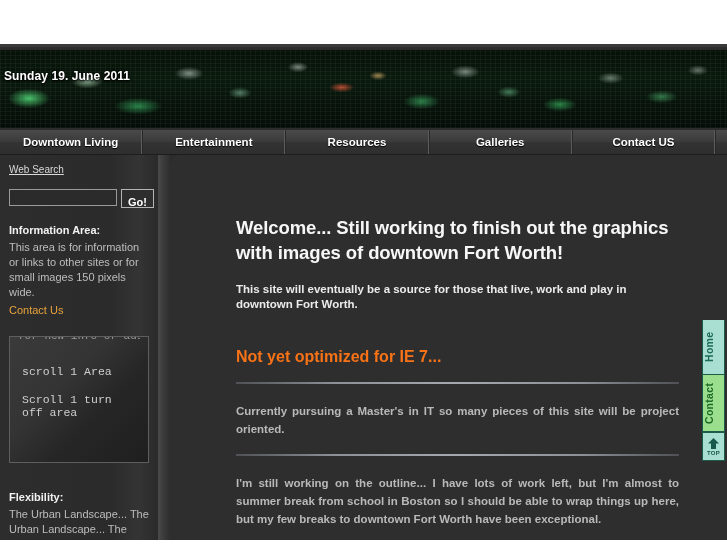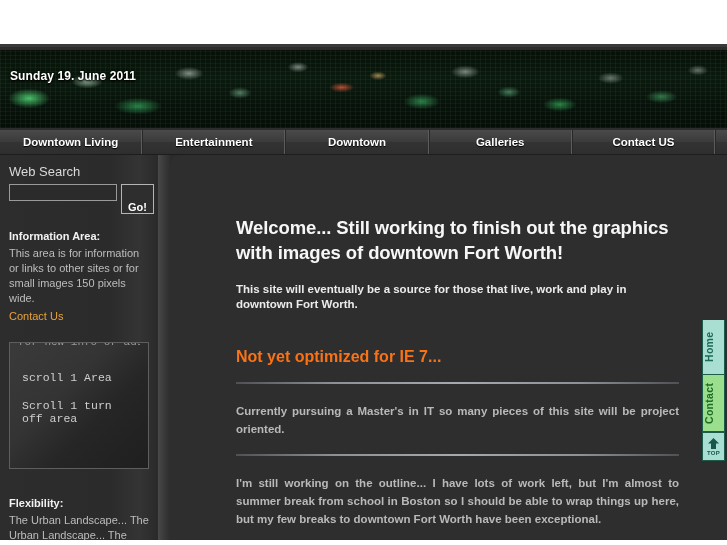--- a/index.html
+++ b/index.html
@@ -48,21 +48,21 @@
   .banner-photo::after {
     content: "";
     position: absolute; inset: 0;
     background-image:
       repeating-linear-gradient(90deg, rgba(255,255,255,.055) 0 1px, transparent 1px 5px),
       repeating-linear-gradient(0deg, rgba(255,255,255,.05) 0 1px, transparent 1px 4px);
     opacity: .75;
   }
   .banner-date {
     position: absolute;
-    left: 10px; top: 22px;
+    left: 4px; top: 22px;
     z-index: 4;
     color: #ffffff;
     font-size: 12px;
     font-weight: bold;
     letter-spacing: .1px;
     text-shadow: 0 1px 2px #000, 0 0 4px #000;
   }
 
   
   .nav {
@@ -111,35 +111,35 @@
   .main {
     flex: 1 1 auto;
     background: #2e2e2e;
     border-top-left-radius: 10px;
     padding: 60px 48px 0 66px;
     overflow: hidden;
     position: relative;
   }
 
   
-  .side-label { color: #d9d9d9; font-size: 13px; margin-bottom: 5px; }
+  .side-label { color: #d9d9d9; font-size: 10px; margin-bottom: 14px; text-decoration: underline; }
   .search-row { display: flex; align-items: stretch; gap: 4px; margin-bottom: 16px; }
   .search-input {
     width: 108px; height: 17px;
     background: #2b2b2b;
     border: 1px solid #9a9a9a;
     color: #e6e6e6;
     font-size: 11px;
     font-family: "Liberation Sans", sans-serif;
     padding: 0 3px;
     outline: none;
   }
   .go-btn {
     height: 19px;
-    padding: 14px 6px;
+    padding: 4px 6px;
     background: #2e2e2e;
     border: 1px solid #b5b5b5;
     color: #ffffff;
     font-size: 11px;
     font-weight: bold;
     font-family: "Liberation Sans", sans-serif;
     cursor: pointer;
     line-height: 17px;
   }
   .side-h { color: #f2f2f2; font-size: 11px; font-weight: bold; margin-bottom: 4px; }
@@ -262,21 +262,21 @@
   <div class="top-gap"></div>
 
   <div class="banner">
     <div class="banner-photo"></div>
     <div class="banner-date">Sunday 19. June 2011</div>
   </div>
 
   <nav class="nav">
     <div class="nav-item">Downtown Living</div>
     <div class="nav-item">Entertainment</div>
-    <div class="nav-item">Downtown</div>
+    <div class="nav-item">Resources</div>
     <div class="nav-item">Galleries</div>
     <div class="nav-item">Contact US</div>
     <div class="nav-spacer"></div>
   </nav>
 
   <div class="body-wrap">
 
     <aside class="sidebar">
 
       <div class="side-label">Web Search</div>

